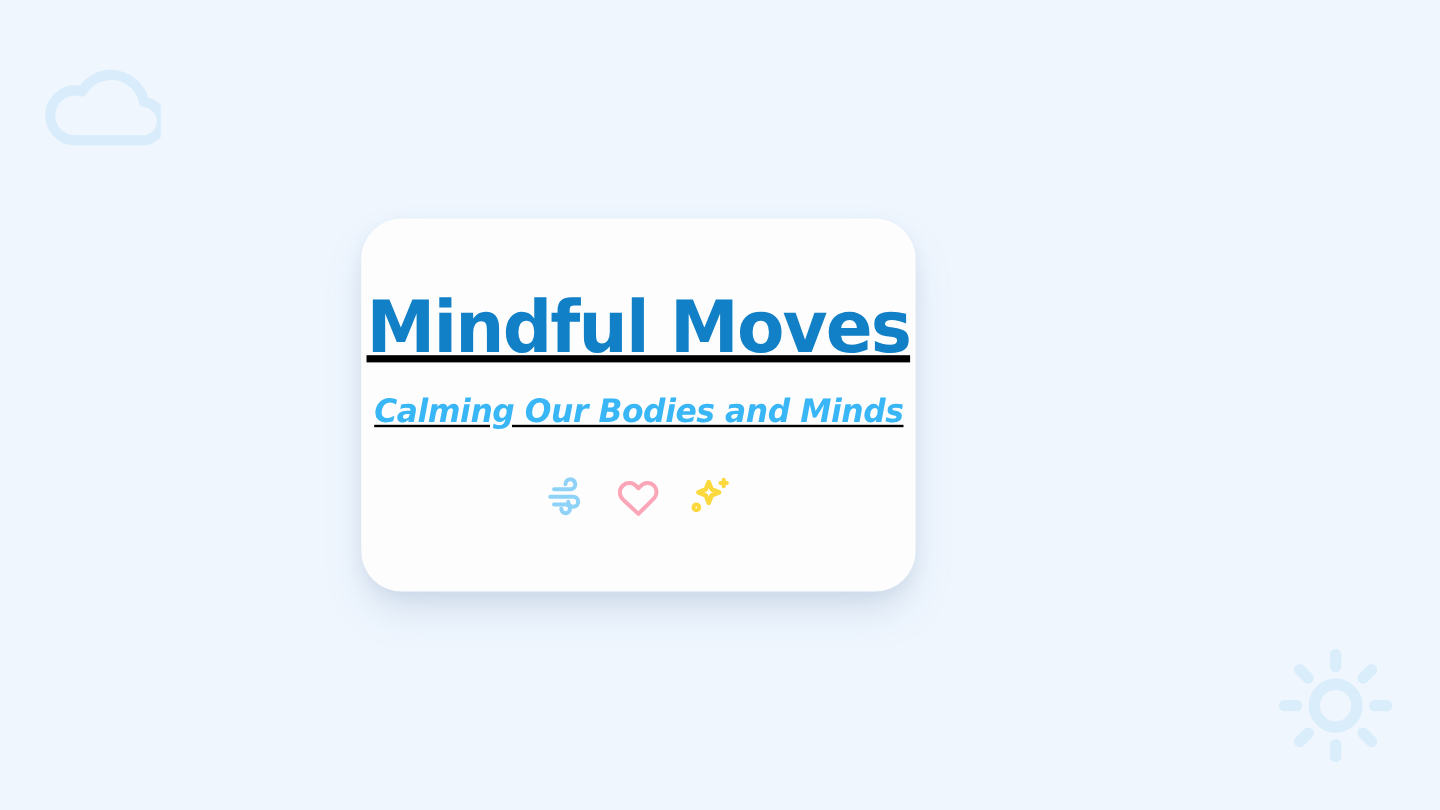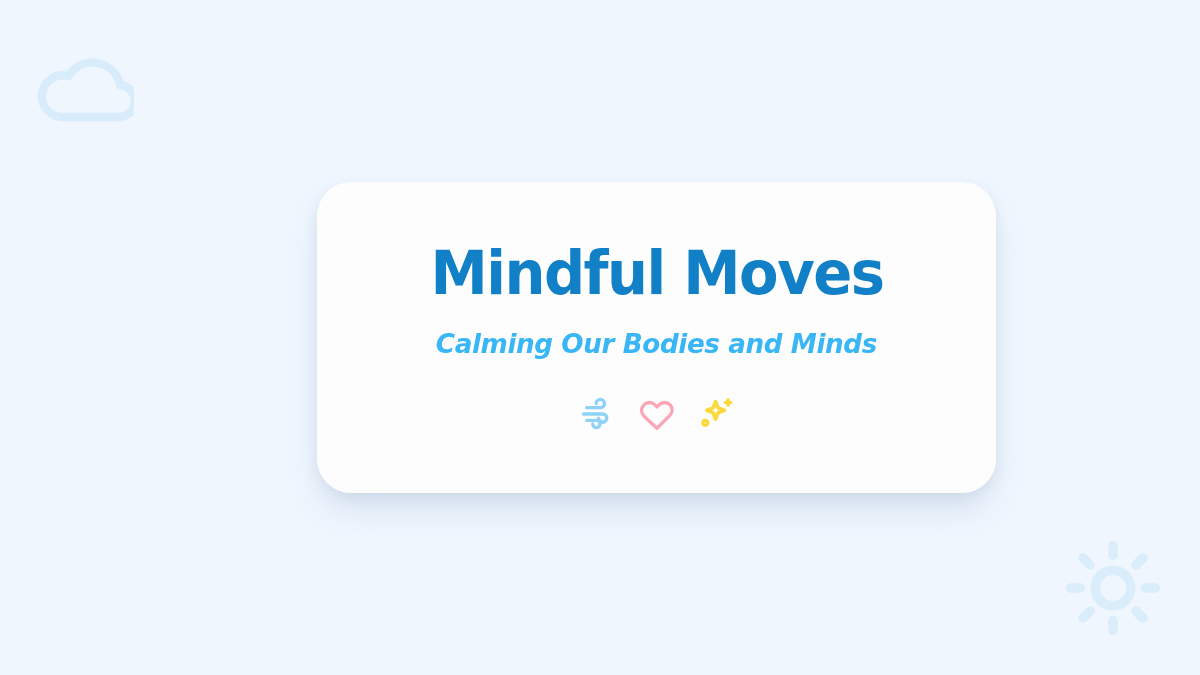--- a/index.html
+++ b/index.html
@@ -31,33 +31,34 @@
     top: 47px;
   }
   .deco-sun {
     left: 1061px;
     top: 536px;
   }
 
   
   .card {
     position: absolute;
-    left: 317px;
+    left: 301px;
     top: 182px;
-    width: 679px;
+    width: 462px;
     height: 311px;
     background: #fdfdfe;
     border-radius: 34px;
     box-shadow: 0 18px 34px -6px rgba(120, 145, 180, 0.26),
                 0 4px 12px rgba(120, 145, 180, 0.10);
     display: flex;
     flex-direction: column;
     align-items: center;
     justify-content: center;
     box-sizing: border-box;
+    text-decoration: underline;
   }
 
   .card-title {
     font-family: "DejaVu Sans", "Liberation Sans", sans-serif;
     font-size: 60px;
     font-weight: 700;
     letter-spacing: -1.6px;
     color: #1180c6;
     margin: 0;
     line-height: 1.04;

